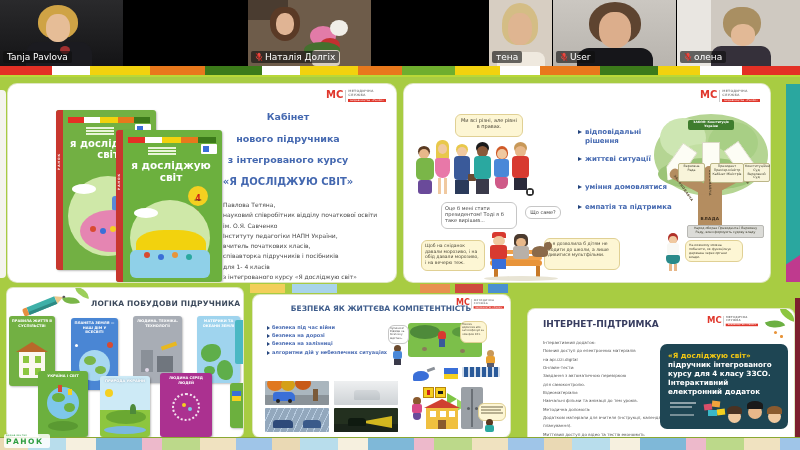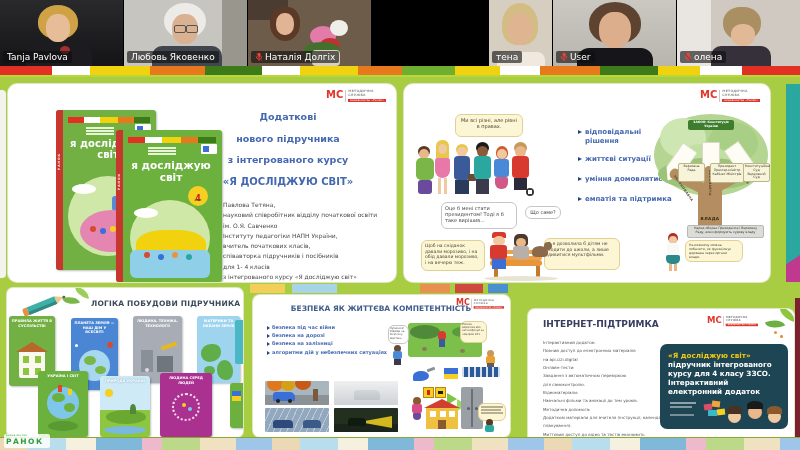--- a/index.html
+++ b/index.html
@@ -67,33 +67,20 @@
         <span class="abs" style="left:38px;top:5px;width:40px;height:34px;background:#cfa345;border-radius:50% 50% 45% 45%"></span>
         <span class="abs" style="left:46px;top:14px;width:24px;height:28px;background:#e6bd97;border-radius:45%"></span>
         <span class="abs" style="left:26px;top:42px;width:66px;height:24px;background:#1b1b20;border-radius:12px 12px 0 0"></span>
         <span class="abs" style="left:60px;top:46px;width:10px;height:8px;background:#a03030;border-radius:50%"></span>
       </div>
       <div class="plate">
           <span>Tanja Pavlova</span>
         </div>
     </div>
 
-    <div class="tile active" style="left:124px;width:123px">
-      <div class="abs" style="inset:0;background:#c7c5c0">
-        <span class="abs" style="left:98px;top:0;width:25px;height:66px;background:#99968e"></span>
-        <span class="abs" style="left:40px;top:3px;width:42px;height:36px;background:#edebe7;border-radius:50%"></span>
-        <span class="abs" style="left:48px;top:14px;width:26px;height:30px;background:#dab292;border-radius:45%"></span>
-        <span class="abs" style="left:50px;top:25px;width:10px;height:6px;border:1px solid #555;border-radius:2px"></span>
-        <span class="abs" style="left:62px;top:25px;width:10px;height:6px;border:1px solid #555;border-radius:2px"></span>
-        <span class="abs" style="left:28px;top:46px;width:70px;height:20px;background:#41454d;border-radius:10px 10px 0 0"></span>
-      </div>
-      <div class="plate">
-          <span>Любовь Яковенко</span>
-        </div>
-    </div>
 
     <div class="tile" style="left:248px;width:123px">
       <div class="abs" style="inset:0;background:#6e5c4a">
         <span class="abs" style="left:0;top:0;width:40px;height:20px;background:#4a3c30"></span>
         <span class="abs" style="left:22px;top:7px;width:30px;height:34px;background:#5a3a26;border-radius:50% 50% 60% 60%"></span>
         <span class="abs" style="left:28px;top:13px;width:18px;height:22px;background:#e0b494;border-radius:45%"></span>
         <span class="abs" style="left:62px;top:26px;width:26px;height:20px;background:#e27ba8;border-radius:50%"></span>
         <span class="abs" style="left:82px;top:20px;width:18px;height:16px;background:#f0eee8;border-radius:50%"></span>
         <span class="abs" style="left:72px;top:38px;width:20px;height:14px;background:#c23030;border-radius:50%"></span>
         <span class="abs" style="left:56px;top:42px;width:36px;height:16px;background:#44702e;border-radius:50%"></span>
@@ -174,21 +161,21 @@
     <div class="mclogo" style="right:10px;top:6px">
       <span class="mcmark">МС</span>
         <span class="mcsep"></span>
       <span class="mct">
           <i style="font-style:normal">МЕТОДИЧНА</i>
           <i style="font-style:normal">СЛУЖБА</i>
           <i class="mcbanner" style="font-style:normal">видавництва «Ранок»</i>
         </span>
     </div>
     <div class="abs c b" style="left:190px;top:22px;width:180px;color:#4468b0;font-size:9.5px;line-height:21.5px">
-      <div>Додаткові</div>
+      <div>Кабінет</div>
       <div>нового підручника</div>
       <div>з інтегрованого курсу</div>
       <div style="font-size:10px">«Я ДОСЛІДЖУЮ СВІТ»</div>
     </div>
     <div class="abs" style="left:215px;top:116px;width:170px;font-size:6px;line-height:10.3px;color:#4a4a4a">
       <div>Павлова Тетяна,</div>
       <div>науковий співробітник відділу початкової освіти</div>
       <div>ім. О.Я. Савченко</div>
       <div>Інституту педагогіки НАПН України,</div>
       <div>вчитель початкових класів,</div>
@@ -295,21 +282,21 @@
         <span class="abs" style="left:94px;top:16px;width:17px;height:22px;background:#d83a30;border-radius:4px"></span>
         <span class="abs" style="left:96px;top:38px;width:13px;height:12px;background:#2a2a3a"></span>
         <span class="abs" style="left:108px;top:48px;width:8px;height:8px;background:radial-gradient(circle,#fff 40%,#333 42%);border-radius:50%"></span>
     </div>
 
     <div class="abs" style="left:174px;top:44px;width:96px">
       <div style="display:flex;margin-bottom:9px">
           <span class="arw"></span>
           <span class="b" style="color:#4468b0;font-size:7px;line-height:9px;width:64px">відповідальні рішення</span>
         </div>
-      <div style="display:flex;margin-bottom:11px">
+      <div style="display:flex;margin-bottom:19px">
           <span class="arw"></span>
           <span class="b" style="color:#4468b0;font-size:7px;line-height:9px">життєві ситуації</span>
         </div>
       <div style="display:flex;margin-bottom:11px">
           <span class="arw"></span>
           <span class="b" style="color:#4468b0;font-size:7px;line-height:9px">уміння домовлятися</span>
         </div>
       <div style="display:flex">
           <span class="arw"></span>
           <span class="b" style="color:#4468b0;font-size:7px;line-height:9px">емпатія та підтримка</span>

